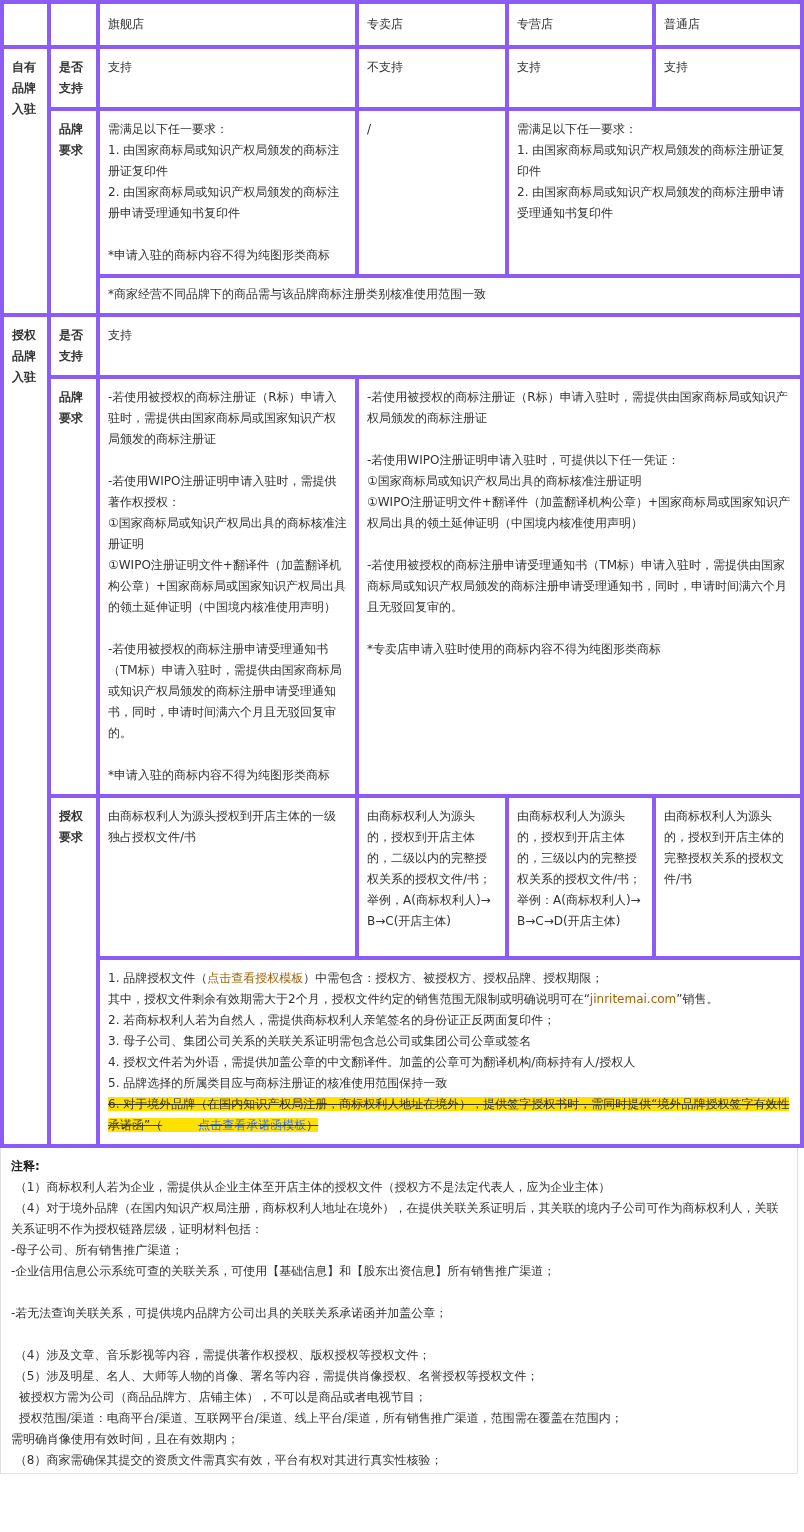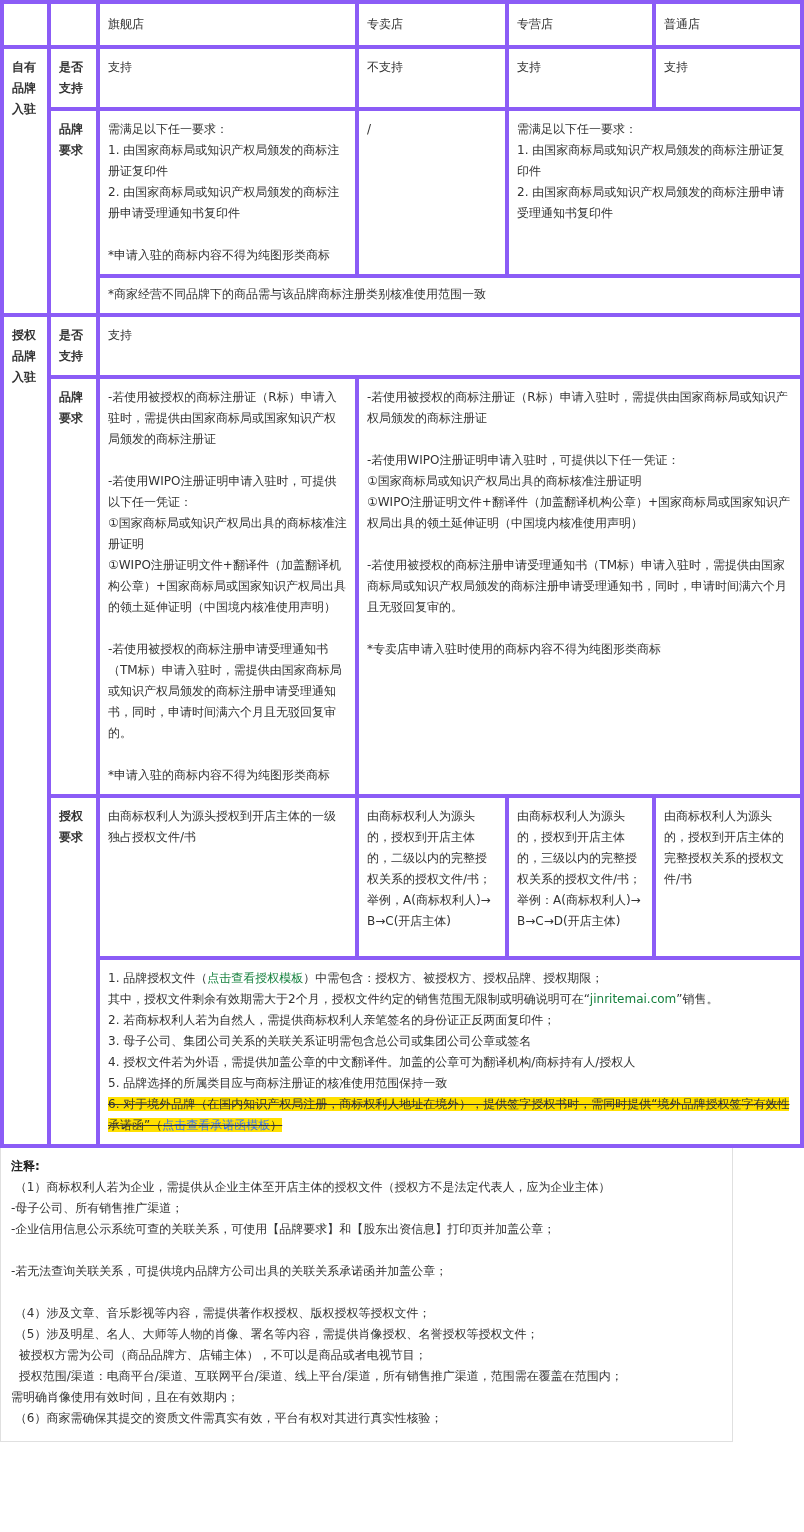--- a/index.html
+++ b/index.html
@@ -12,26 +12,26 @@
   table.main {
     border-collapse: collapse; width: 800px; table-layout: fixed;
   }
   table.main td {
     border: 4px solid #8b5cf6; vertical-align: top;
     padding: 8px 8px; line-height: 21px; font-size: 12px;
     color: #333; white-space: pre-wrap; word-break: break-all;
   }
   table.main td.hd { padding-top: 10px; padding-bottom: 10px; }
   .b { font-weight: bold; color: #222; margin-top: 20px; }
-  .link { color: #15803d; }
+  .link { color: #a16207; }
   .hl { background: #ffe000; text-decoration: line-through; }
-  .hl .link { color: #3370ff; }
+  .hl .link { color: #3370ff; margin-left: 36px; }
   .notes {
     border: 1px solid #e0e0e0; border-top: none;
-    width: 733px; padding: 8px 10px 12px 10px; box-sizing: border-box;
+    width: 798px; padding: 8px 10px 2px 10px; box-sizing: border-box;
     font-size: 12px; line-height: 21px; color: #333;
   }
   .notes .title { font-weight: bold; color: #222; }
   .notes .ln { white-space: pre-wrap; min-height: 21px; }
 </style>
 </head>
 <body>
 
 <div class="wrap">
 <table class="main">
@@ -79,21 +79,21 @@
 
   <tr style="height:56px">
     <td rowspan="4" class="b">授权品牌入驻</td>
     <td class="b">是否支持</td>
     <td colspan="4">支持</td>
   </tr>
   <tr>
     <td class="b">品牌要求</td>
     <td>-若使用被授权的商标注册证（R标）申请入驻时，需提供由国家商标局或国家知识产权局颁发的商标注册证
 
--若使用WIPO注册证明申请入驻时，可提供以下任一凭证：
+-若使用WIPO注册证明申请入驻时，需提供著作权授权：
 ①国家商标局或知识产权局出具的商标核准注册证明
 ①WIPO注册证明文件+翻译件（加盖翻译机构公章）+国家商标局或国家知识产权局出具的领土延伸证明（中国境内核准使用声明）
 
 -若使用被授权的商标注册申请受理通知书（TM标）申请入驻时，需提供由国家商标局或知识产权局颁发的商标注册申请受理通知书，同时，申请时间满六个月且无驳回复审的。
 
 *申请入驻的商标内容不得为纯图形类商标</td>
     <td colspan="3">-若使用被授权的商标注册证（R标）申请入驻时，需提供由国家商标局或知识产权局颁发的商标注册证
 
 -若使用WIPO注册证明申请入驻时，可提供以下任一凭证：
 ①国家商标局或知识产权局出具的商标核准注册证明
@@ -126,25 +126,26 @@
         <span class="hl"><span>6. 对于境外品牌（在国内知识产权局注册，商标权利人地址在境外），提供签字授权书时，需同时提供“境外品牌授权签字有效性承诺函”（</span><span class="link">点击查看承诺函模板</span><span>）</span></span>
       </div>
     </td>
   </tr>
 </tbody>
     </table>
 
 <div class="notes">
   <div class="title">注释:</div>
   <div class="ln"> （1）商标权利人若为企业，需提供从企业主体至开店主体的授权文件（授权方不是法定代表人，应为企业主体）</div>
+  <div class="ln"> （4）对于境外品牌（在国内知识产权局注册，商标权利人地址在境外），在提供关联关系证明后，其关联的境内子公司可作为商标权利人，关联关系证明不作为授权链路层级，证明材料包括：</div>
   <div class="ln">-母子公司、所有销售推广渠道；</div>
-  <div class="ln">-企业信用信息公示系统可查的关联关系，可使用【品牌要求】和【股东出资信息】打印页并加盖公章；</div>
+  <div class="ln">-企业信用信息公示系统可查的关联关系，可使用【基础信息】和【股东出资信息】所有销售推广渠道；</div>
   <div class="ln"></div>
   <div class="ln">-若无法查询关联关系，可提供境内品牌方公司出具的关联关系承诺函并加盖公章；</div>
   <div class="ln"></div>
   <div class="ln"> （4）涉及文章、音乐影视等内容，需提供著作权授权、版权授权等授权文件；</div>
   <div class="ln"> （5）涉及明星、名人、大师等人物的肖像、署名等内容，需提供肖像授权、名誉授权等授权文件；</div>
   <div class="ln">  被授权方需为公司（商品品牌方、店铺主体），不可以是商品或者电视节目；</div>
   <div class="ln">  授权范围/渠道：电商平台/渠道、互联网平台/渠道、线上平台/渠道，所有销售推广渠道，范围需在覆盖在范围内；</div>
   <div class="ln">需明确肖像使用有效时间，且在有效期内；</div>
-  <div class="ln"> （6）商家需确保其提交的资质文件需真实有效，平台有权对其进行真实性核验；</div>
+  <div class="ln"> （8）商家需确保其提交的资质文件需真实有效，平台有权对其进行真实性核验；</div>
 </div>
 </div>
 
 </body></html>

